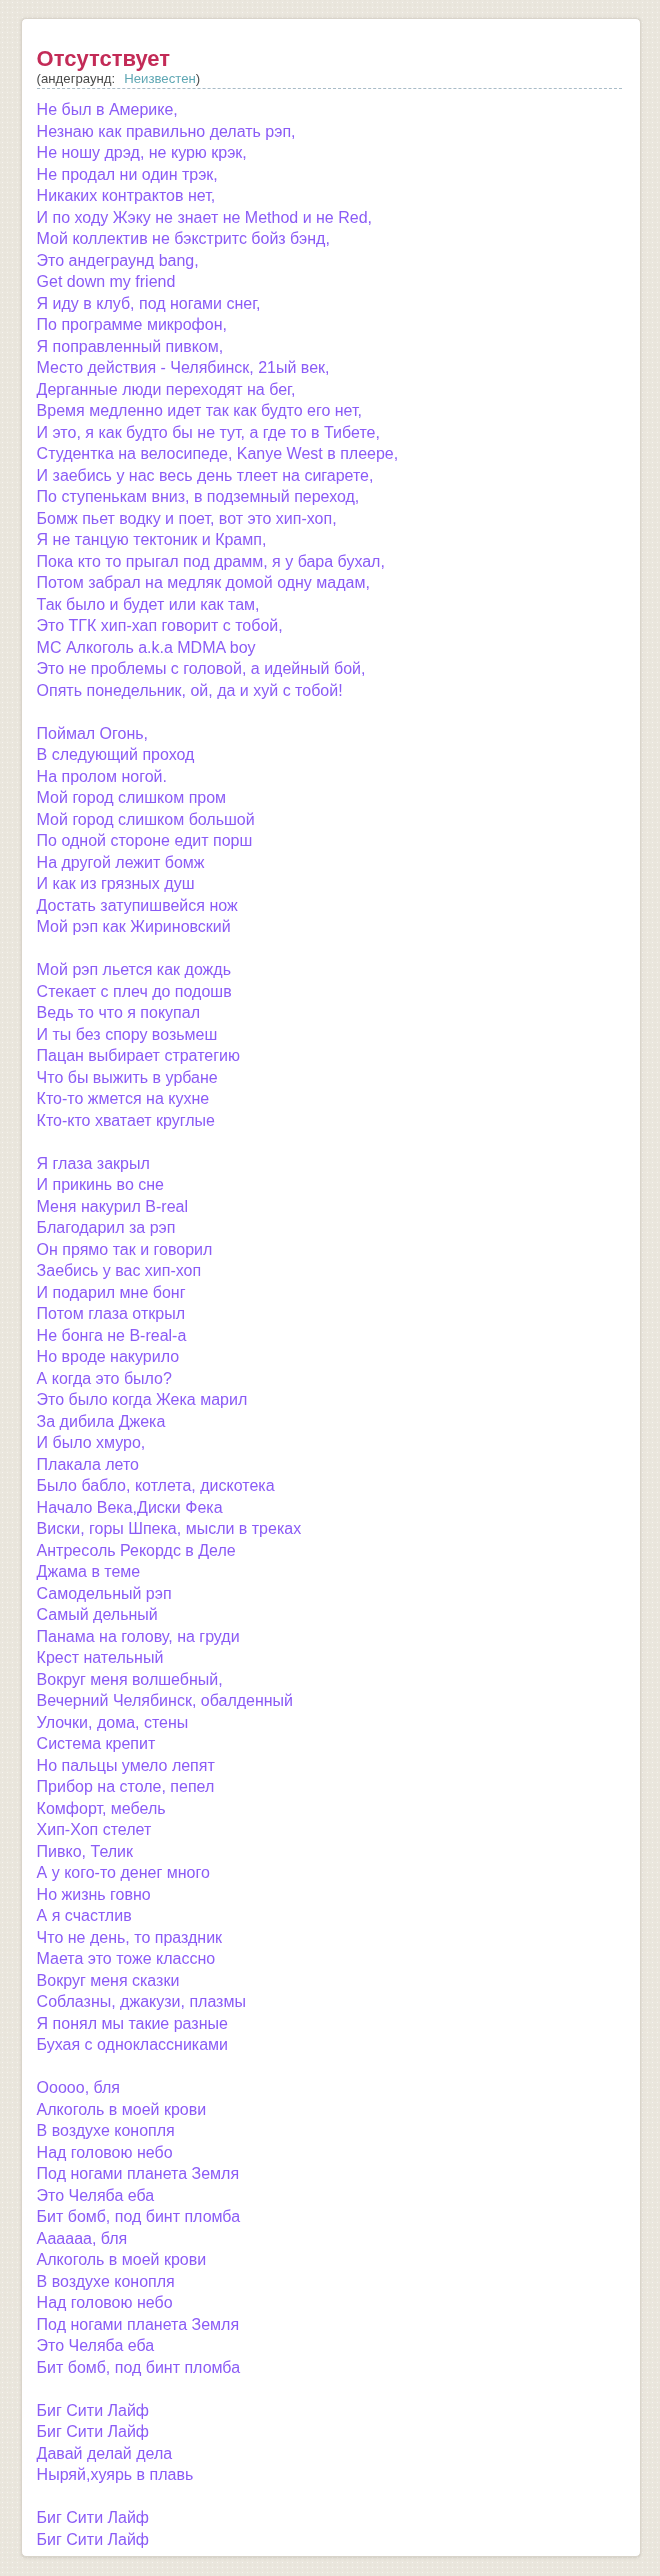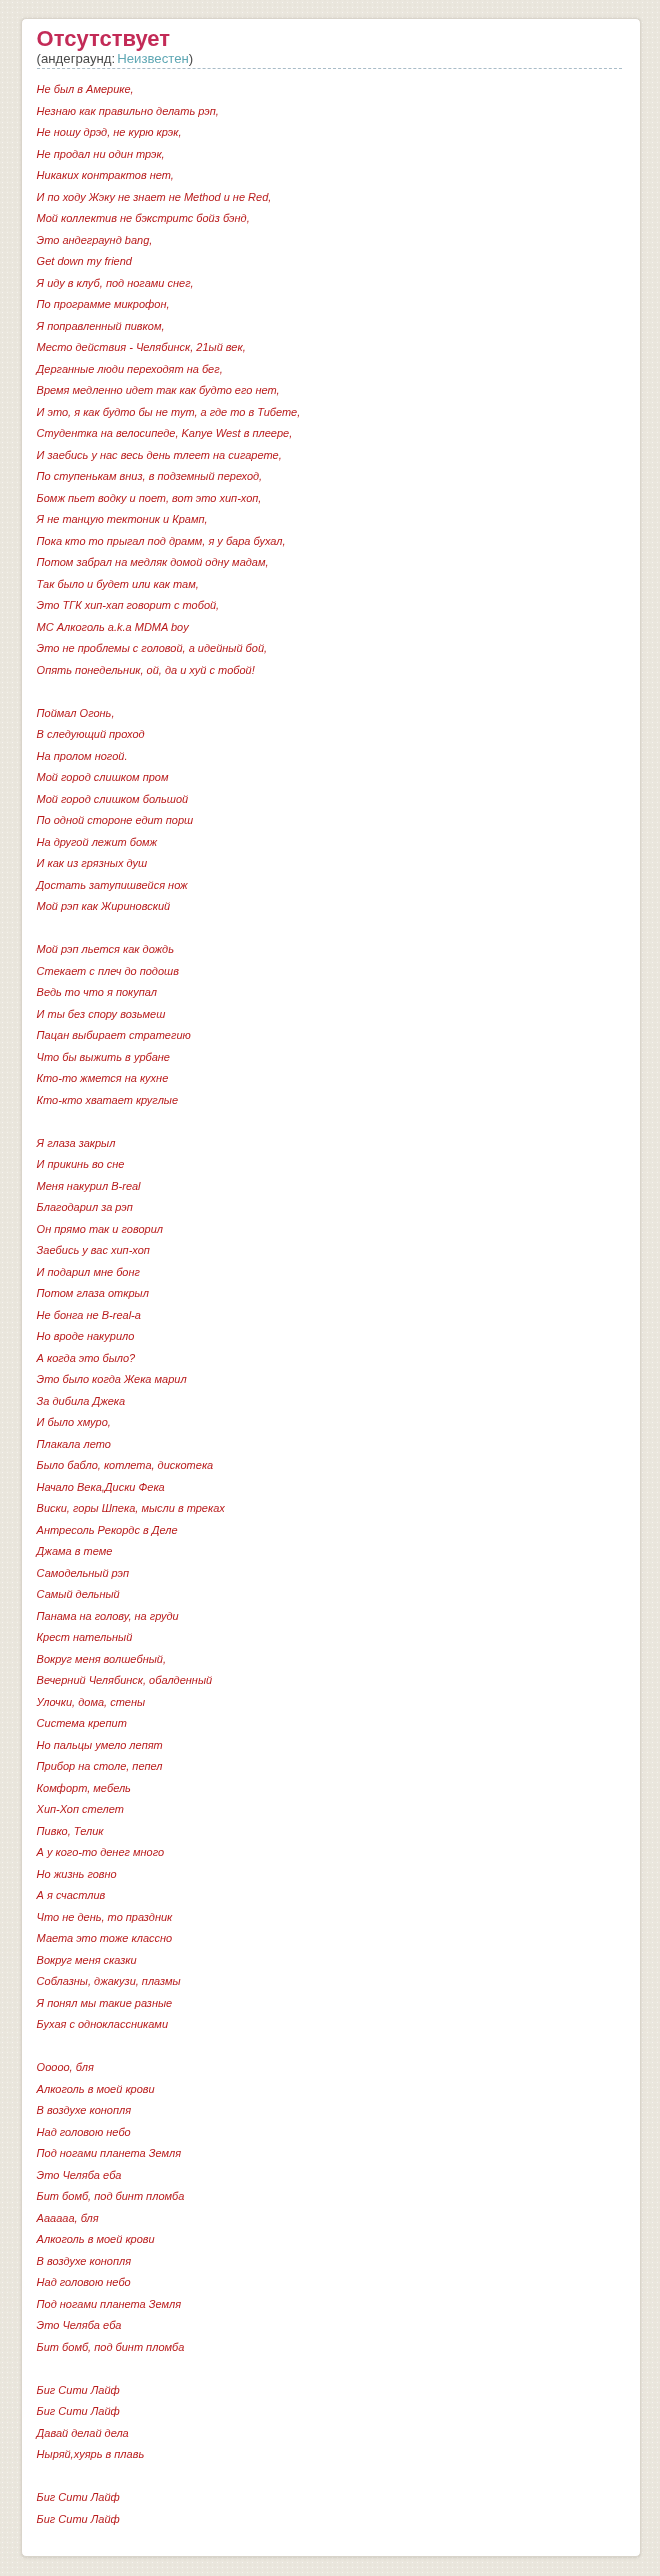--- a/index.html
+++ b/index.html
@@ -27,46 +27,45 @@
     height: 2539px;
     background: #ffffff;
     border: 0.8px solid #d9d4ca;
     border-radius: 5px;
     box-shadow: 0 0.8px 2.5px rgba(90, 84, 70, 0.18);
     box-sizing: border-box;
     padding: 0 17.3px 0 15px;
   }
   .song-title {
     margin: 0;
-    padding-top: 7px;
+    padding-top: 27px;
     font-size: 22px;
     font-weight: bold;
     line-height: 25px;
     color: #c32b57;
   }
   .performer-line {
     font-size: 13.2px;
     line-height: 15.7px;
     color: #4a4a4a;
     padding-bottom: 1.7px;
     border-bottom: 1.7px dashed #a9bcc8;
   }
   .performer-link {
     color: #5fa7b4;
     text-decoration: none;
-    margin-left: 2px;
+    margin-left: 9px;
     cursor: pointer;
   }
   .lyrics {
     padding-top: 10px;
-    font-size: 11px;
+    font-size: 16px;
     line-height: 21.5px;
-    color: #b91c1c;
+    color: #8b5cf6;
     white-space: pre-line;
-    font-style: italic;
   }
 </style>
 </head>
 <body>
 
 <div class="card">
   <h1 class="song-title">Отсутствует</h1>
   <div class="performer-line"><span>(андеграунд:</span><a class="performer-link">Неизвестен</a><span>)</span></div>
   <div class="lyrics">Не был в Америке,
 Незнаю как правильно делать рэп,

